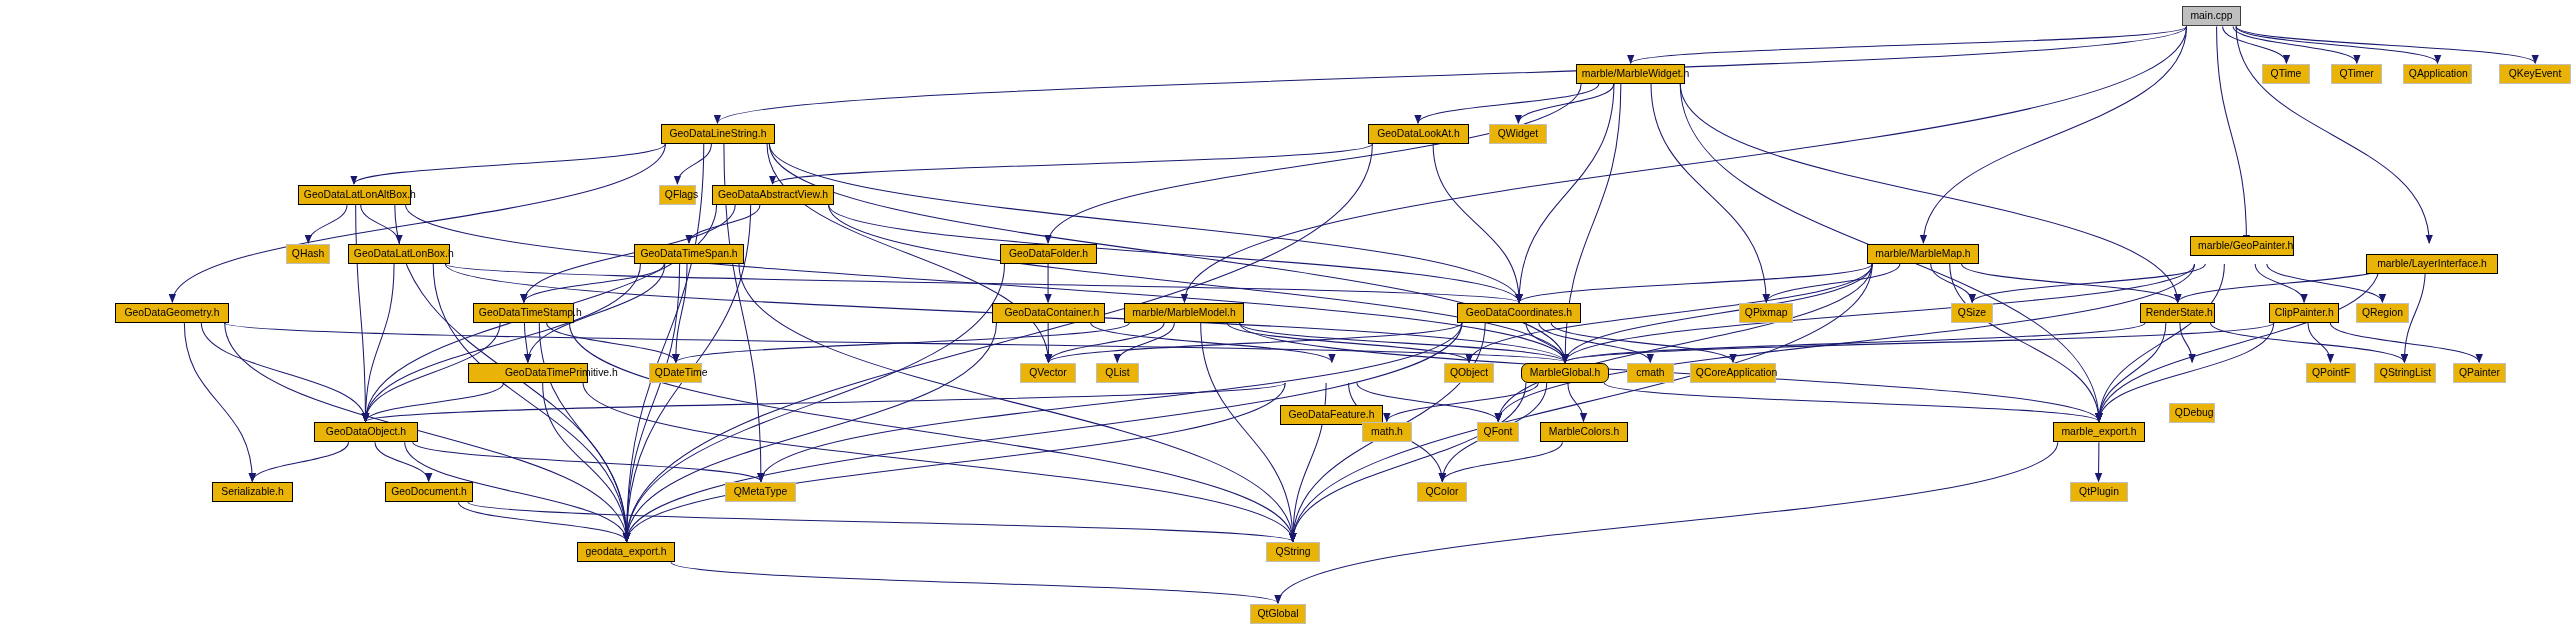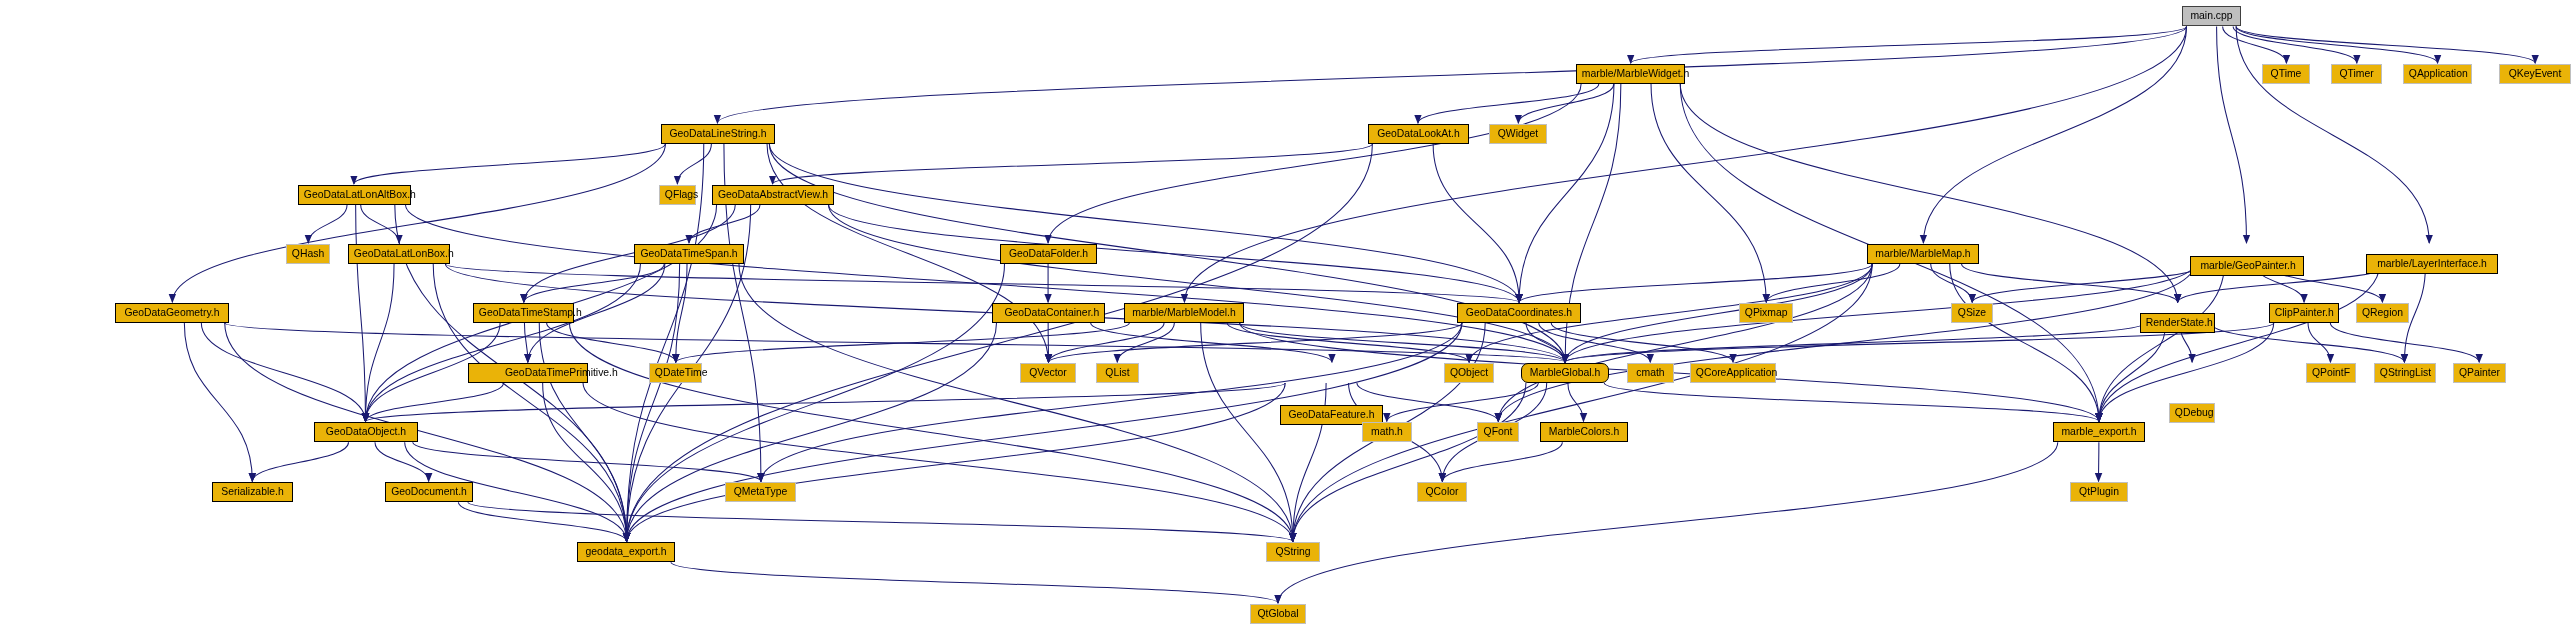--- a/index.html
+++ b/index.html
@@ -164,30 +164,30 @@
     <div class="node internal" style="left: 1368px; top: 124px; width: 101px;"><span>GeoDataLookAt.h</span></div>
     <div class="node external" style="left: 1489px; top: 124px; width: 58px;"><span>QWidget</span></div>
     <div class="node internal" style="left: 298px; top: 185px; width: 113px;"><span>GeoDataLatLonAltBox.h</span></div>
     <div class="node external" style="left: 659px; top: 185px; width: 37px;"><span>QFlags</span></div>
     <div class="node internal" style="left: 712px; top: 185px; width: 122px;"><span>GeoDataAbstractView.h</span></div>
     <div class="node external" style="left: 286px; top: 244px; width: 44px;"><span>QHash</span></div>
     <div class="node internal" style="left: 348px; top: 244px; width: 102px;"><span>GeoDataLatLonBox.h</span></div>
     <div class="node internal" style="left: 634px; top: 244px; width: 110px;"><span>GeoDataTimeSpan.h</span></div>
     <div class="node internal" style="left: 1000px; top: 244px; width: 97px;"><span>GeoDataFolder.h</span></div>
     <div class="node internal" style="left: 1867px; top: 244px; width: 112px;"><span>marble/MarbleMap.h</span></div>
-    <div class="node internal" style="left: 2190px; top: 256px; width: 114px; padding-left: 7px;"><span>marble/GeoPainter.h</span></div>
+    <div class="node internal" style="left: 2190px; top: 236px; width: 104px; padding-left: 7px;"><span>marble/GeoPainter.h</span></div>
     <div class="node internal" style="left: 2366px; top: 254px; width: 132px; text-align: center;"><span>marble/LayerInterface.h</span></div>
     <div class="node internal" style="left: 115px; top: 303px; width: 114px;"><span>GeoDataGeometry.h</span></div>
     <div class="node internal" style="left: 473px; top: 303px; width: 101px;"><span>GeoDataTimeStamp.h</span></div>
     <div class="node internal" style="left: 992px; top: 303px; width: 113px; text-align: right;"><span>GeoDataContainer.h</span></div>
     <div class="node internal" style="left: 1124px; top: 303px; width: 120px;"><span>marble/MarbleModel.h</span></div>
     <div class="node internal" style="left: 1457px; top: 303px; width: 124px;"><span>GeoDataCoordinates.h</span></div>
     <div class="node external" style="left: 1739px; top: 303px; width: 54px;"><span>QPixmap</span></div>
     <div class="node external" style="left: 1951px; top: 303px; width: 42px;"><span>QSize</span></div>
-    <div class="node internal" style="left: 2140px; top: 303px; width: 75px; margin-top: 10px;"><span>RenderState.h</span></div>
+    <div class="node internal" style="left: 2140px; top: 303px; width: 75px;"><span>RenderState.h</span></div>
     <div class="node internal" style="left: 2269px; top: 303px; width: 70px;"><span>ClipPainter.h</span></div>
     <div class="node external" style="left: 2356px; top: 303px; width: 53px;"><span>QRegion</span></div>
     <div class="node internal" style="left: 468px; top: 363px; width: 120px; padding-left: 36px;"><span>GeoDataTimePrimitive.h</span></div>
     <div class="node external" style="left: 649px; top: 363px; width: 53px;"><span>QDateTime</span></div>
     <div class="node external" style="left: 1020px; top: 363px; width: 56px;"><span>QVector</span></div>
     <div class="node external" style="left: 1096px; top: 363px; width: 43px;"><span>QList</span></div>
     <div class="node internal" style="left: 1280px; top: 363px; width: 103px; margin-top: 42px;"><span>GeoDataFeature.h</span></div>
     <div class="node external" style="left: 1444px; top: 363px; width: 50px;"><span>QObject</span></div>
     <div class="node internal" style="left: 1521px; top: 363px; width: 88px; border-radius: 7px;"><span>MarbleGlobal.h</span></div>
     <div class="node external" style="left: 1627px; top: 363px; width: 47px;"><span>cmath</span></div>

